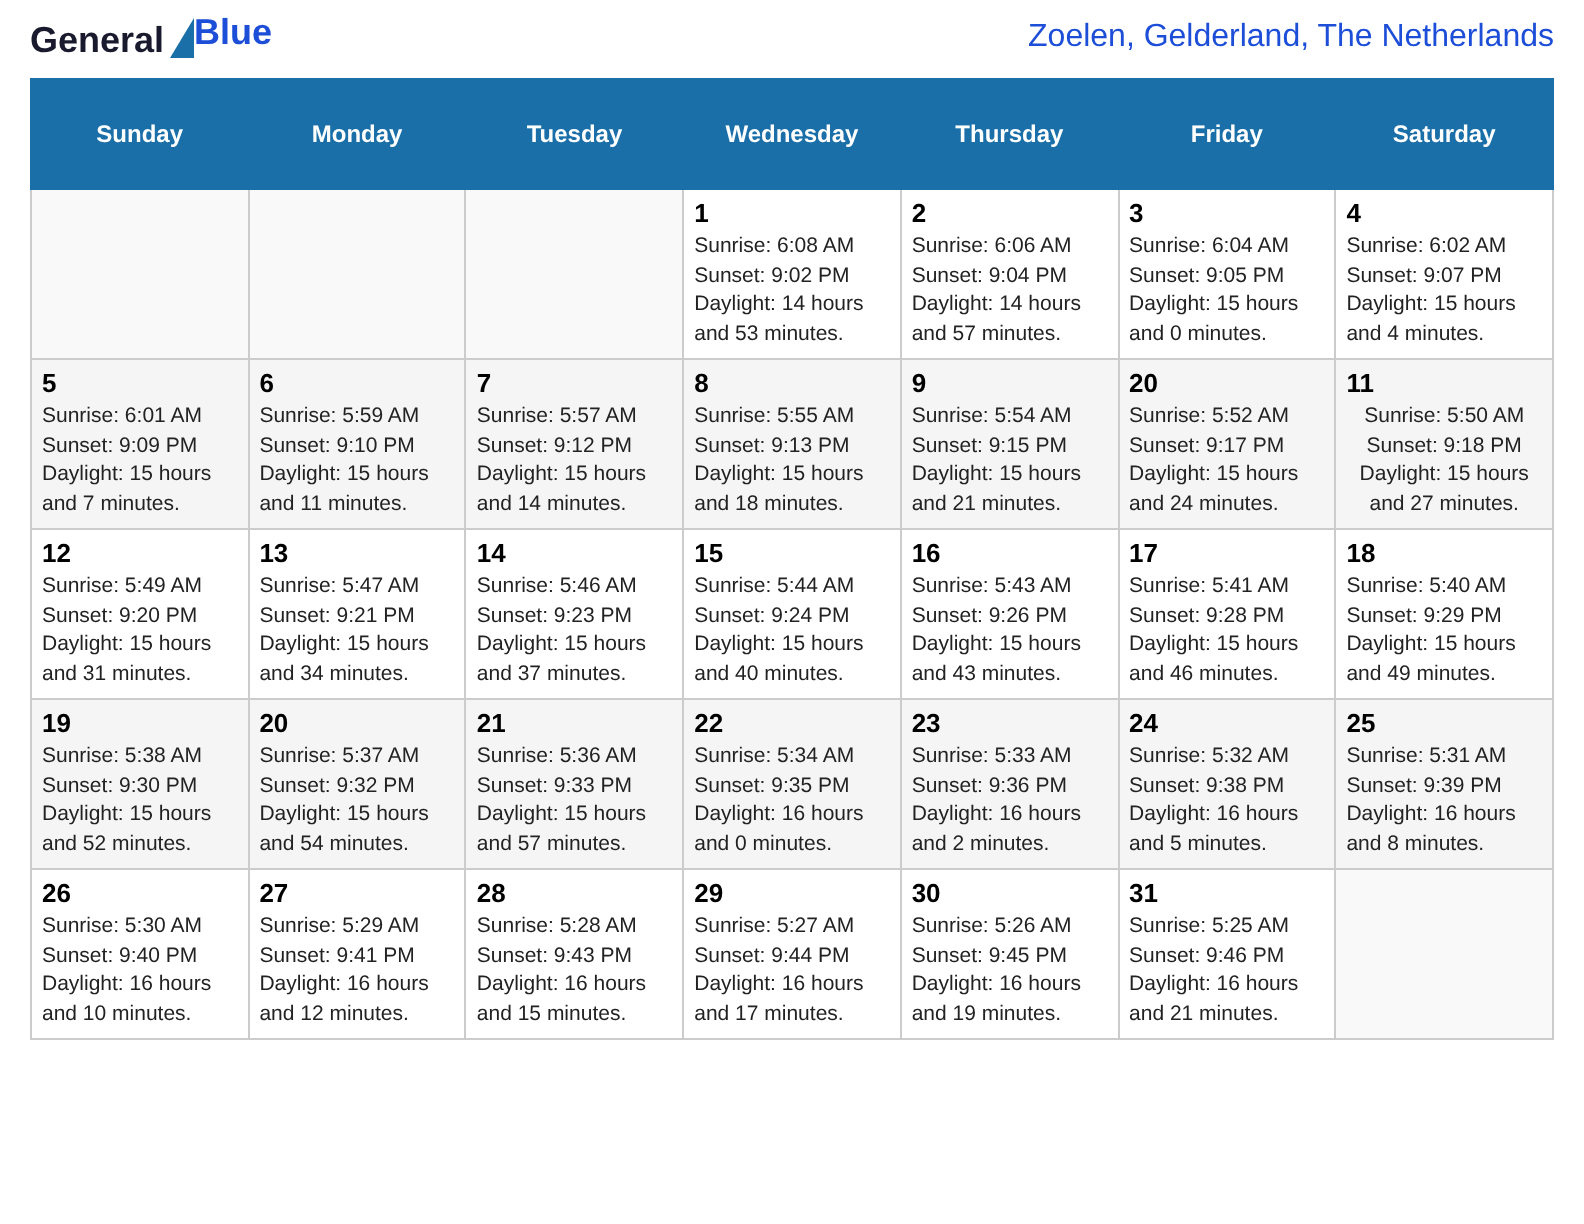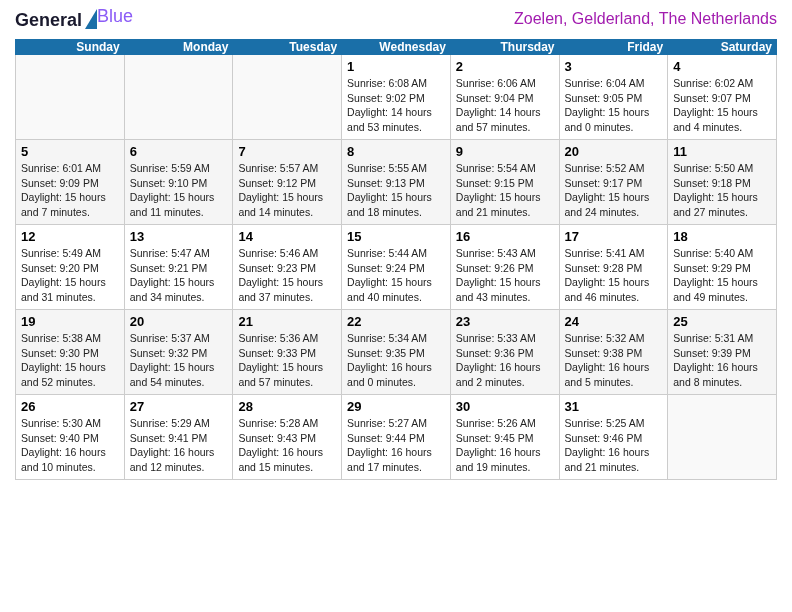--- a/index.html
+++ b/index.html
@@ -34,46 +34,46 @@
       width: 0;
       height: 0;
       border-left: 12px solid transparent;
       border-right: 0px solid transparent;
       border-bottom: 20px solid #1a6fa8;
       margin-left: 3px;
       margin-top: -4px;
     }
     .logo-blue {
       font-size: 18px;
-      font-weight: normal;
-      color: #8b5cf6;
+      font-weight: bold;
+      color: #1d4ed8;
       margin-top: -4px;
     }
     .title-block {
       text-align: right;
     }
     .main-title {
       font-size: 36px;
       font-weight: bold;
       color: #1a1a2e;
     }
     .subtitle {
       font-size: 16px;
-      color: #a21caf;
+      color: #1d4ed8;
     }
     table {
       width: 100%;
       border-collapse: collapse;
       font-size: 11px;
     }
     thead tr th {
       background-color: #1a6fa8;
       color: #fff;
-      padding: 0 4px;
-      text-align: right;
+      padding: 20px 4px;
+      text-align: center;
       font-size: 12px;
       font-weight: bold;
       border: 1px solid #1a6fa8;
     }
     tbody tr td {
       border: 1px solid #ccc;
       padding: 4px 5px;
       vertical-align: top;
       background: #fff;
     }
@@ -199,21 +199,21 @@
         </td>
         <td>
           <span class="day-num">20</span>
           <div class="day-info" style="white-space: pre-line;">Sunrise: 5:52 AM
 Sunset: 9:17 PM
 Daylight: 15 hours
 and 24 minutes.</div>
         </td>
         <td>
           <span class="day-num">11</span>
-          <div class="day-info" style="white-space: pre-line;">Sunrise: 5:50 AM
+          <div class="day-info" style="white-space: pre-line; text-align: center;">Sunrise: 5:50 AM
 Sunset: 9:18 PM
 Daylight: 15 hours
 and 27 minutes.</div>
         </td>
       </tr>
       <tr>
         <td>
           <span class="day-num">12</span>
           <div class="day-info" style="white-space: pre-line;">Sunrise: 5:49 AM
 Sunset: 9:20 PM

